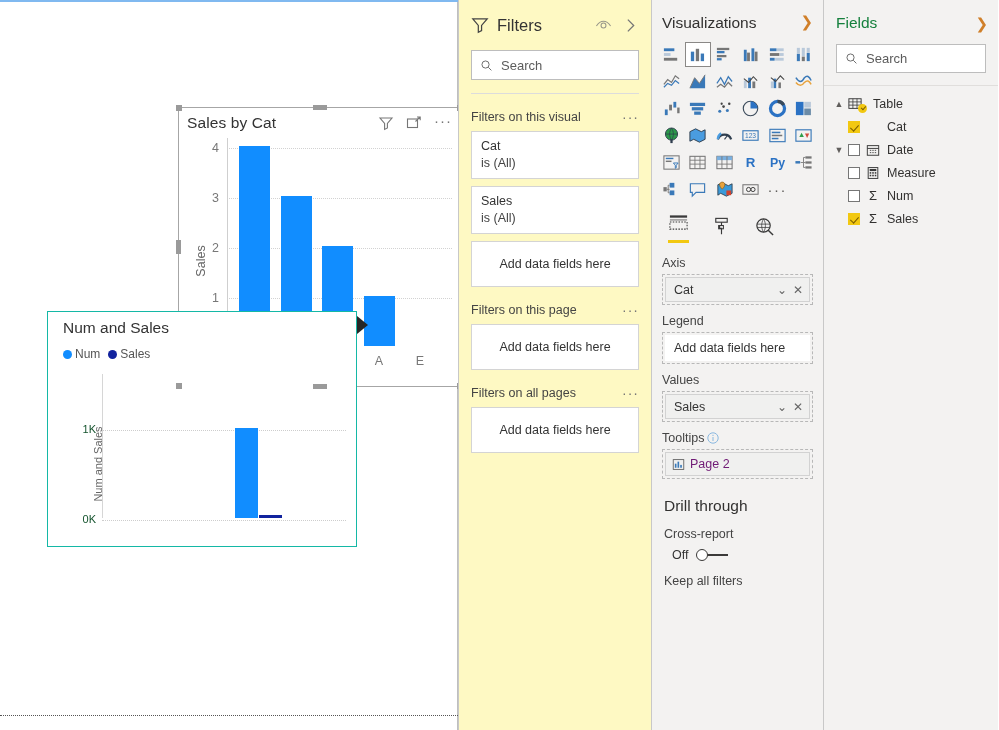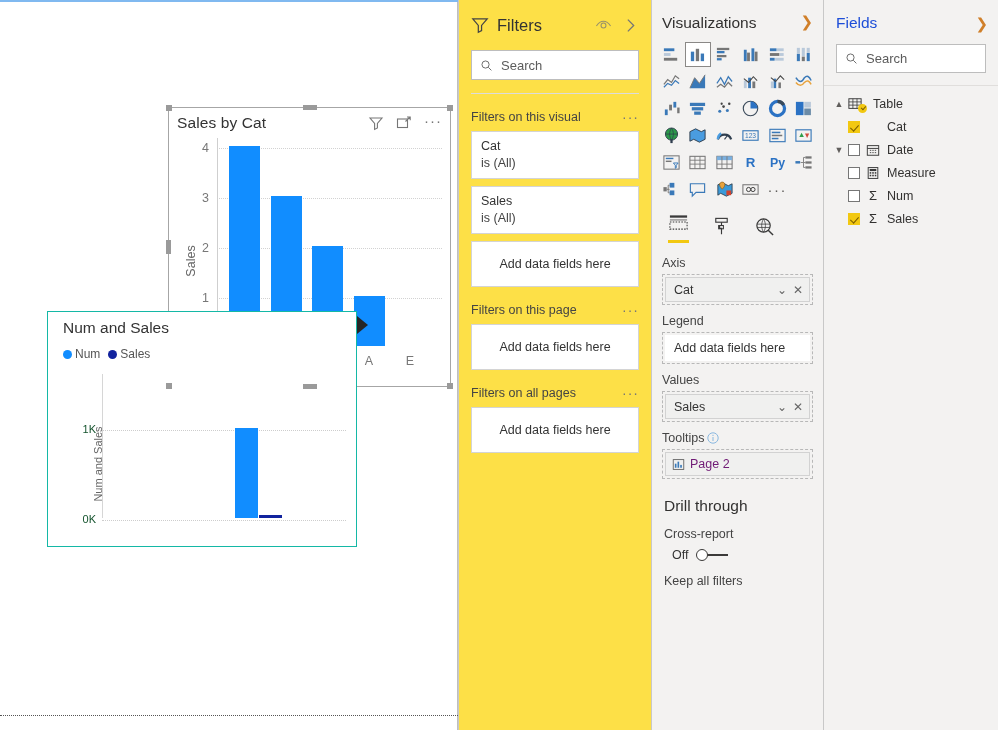--- a/index.html
+++ b/index.html
@@ -35,21 +35,21 @@
   }
   .canvas-right-edge {
     position: absolute;
     top: 0; bottom: 0; right: 0;
     width: 1px; background: #bfbfbf;
   }
 
   
   .visual {
     position: absolute;
-    left: 168px; top: 105px;
+    left: 178px; top: 105px;
     width: 283px; height: 280px;
     background: #ffffff;
     border: 1px solid #a6a6a6;
   }
   .visual-title {
     position: absolute;
     left: 8px; top: 6px;
     font-size: 15.5px;
     color: #333333;
     letter-spacing: 0.1px;
@@ -177,21 +177,21 @@
   .tt-axis-y {
     position: absolute; left: 54px; top: 0; bottom: 35px;
     width: 1px; background: #d6d6d6;
   }
   .tt-bars {
     position: absolute; left: 55px; right: 10px; top: 0; bottom: 35px;
   }
   .tt-bar { position: absolute; bottom: 0; }
 
   
-  .pane { height: 730px; background: #fde047; }
+  .pane { height: 730px; background: #fef9c3; }
   .filters-pane {
     width: 194px;
     border-left: 1px solid #c8c8c8;
     border-right: 1px solid #c8c8c8;
     display: flex; flex-direction: column;
   }
   .filters-head {
     padding: 12px 12px 0 12px;
   }
   .filters-head-row {
@@ -349,21 +349,21 @@
   
   .fields-pane {
     width: 174px;
     background: #f3f2f1;
     display: flex; flex-direction: column;
   }
   .fields-head {
     display: flex; align-items: center;
     padding: 14px 10px 0 12px;
   }
-  .fields-title { font-size: 15.5px; color: #1d4ed8; flex: 1; }
+  .fields-title { font-size: 15.5px; color: #15803d; flex: 1; }
   .fields-search {
     margin: 12px 12px 0 12px;
     height: 29px; background: #fff;
     border: 1px solid #bdbdbd;
     display: flex; align-items: center; padding: 0 8px;
   }
   .fields-search .ph { font-size: 13px; color: #5c5c5c; margin-left: 8px; }
   .fields-sep { border-top: 1px solid #e0dedc; margin: 12px 0 0 0; }
   .tree { padding: 6px 0 0 0; }
   .tree-row {

